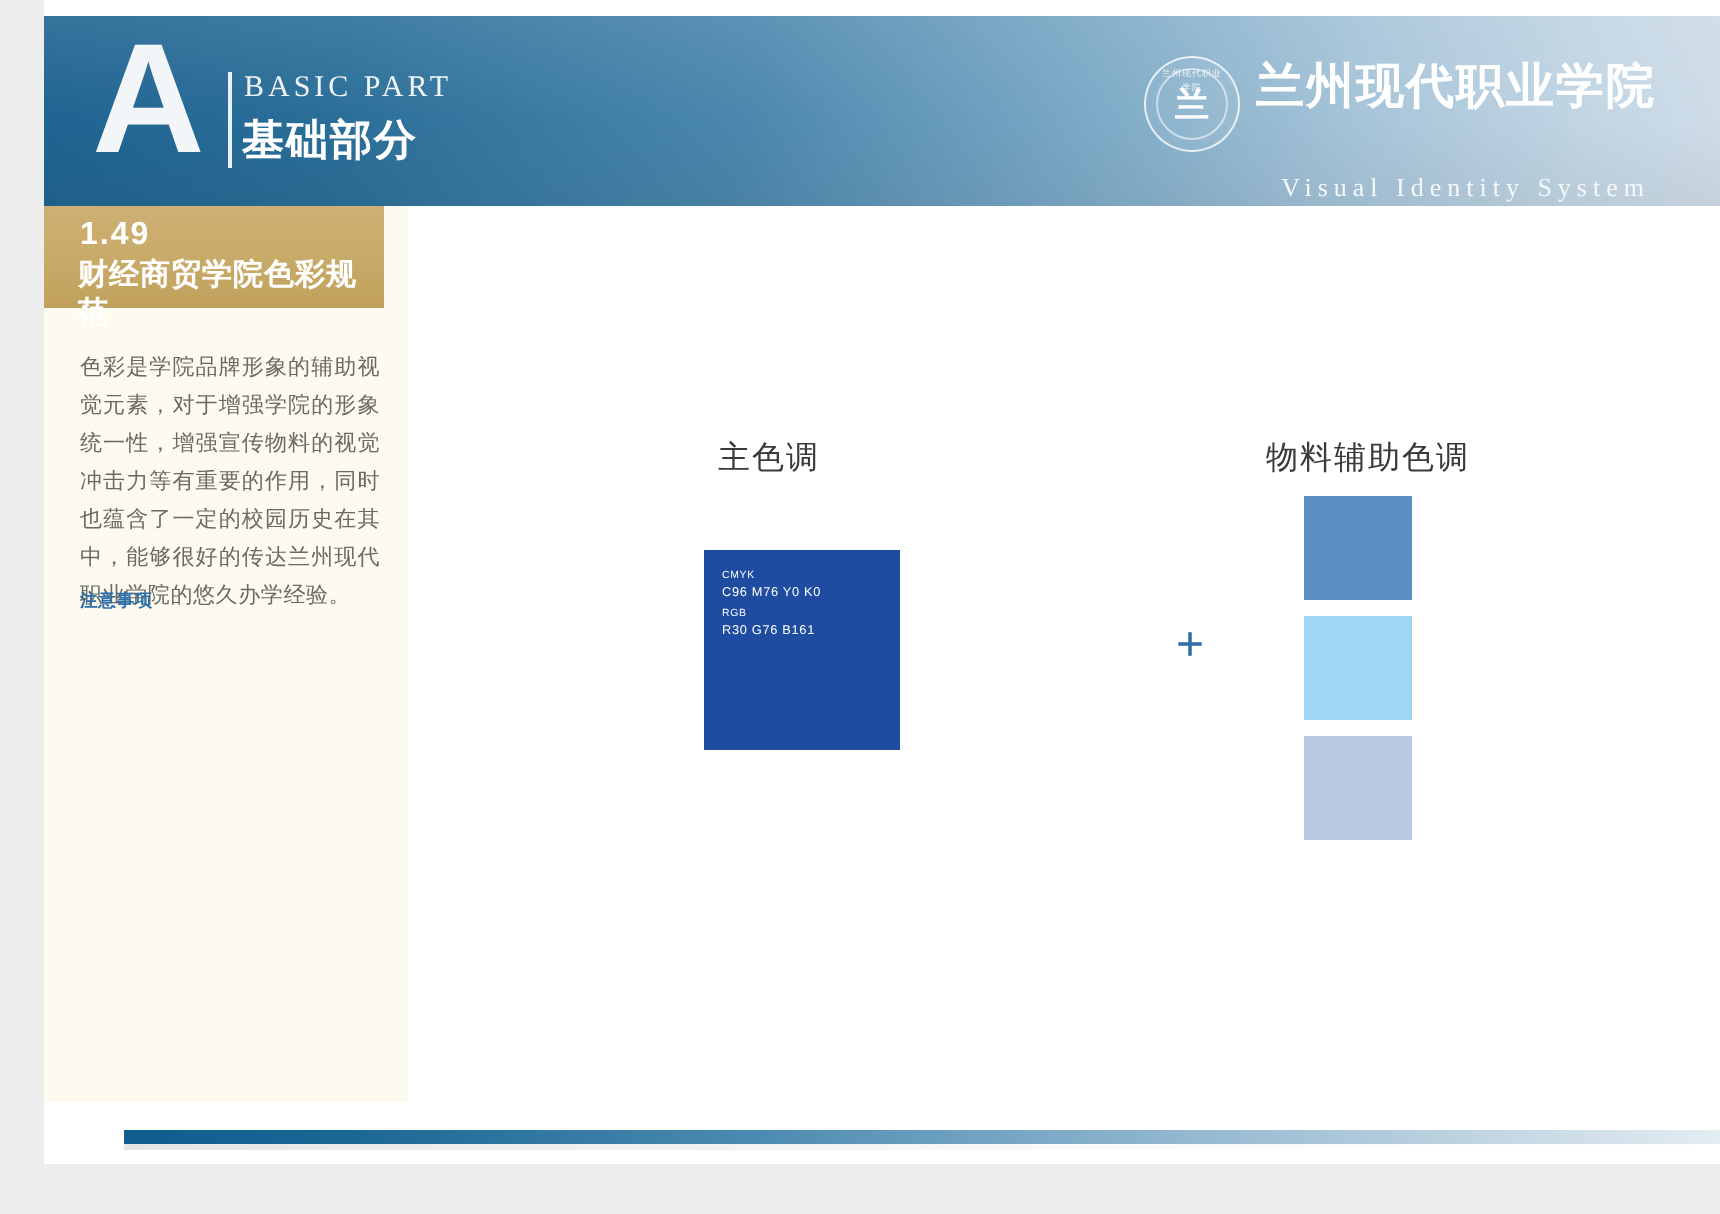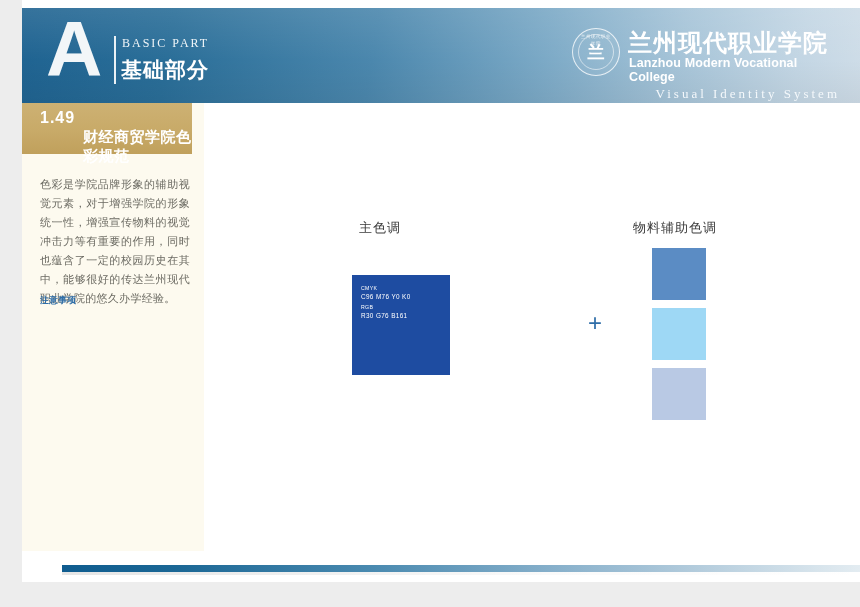--- a/index.html
+++ b/index.html
@@ -66,21 +66,21 @@
     top: 28px;
     width: 2px;
     height: 48px;
     background: #eaf1f5;
   }
   .basic-en {
     position: absolute;
     left: 100px;
     top: 28px;
     font-family: "Liberation Serif", serif;
-    font-size: 12px;
+    font-size: 15px;
     letter-spacing: 2px;
     color: #f0f5f8;
   }
   .basic-cn {
     position: absolute;
     left: 99px;
     top: 48px;
     font-size: 21px;
     font-weight: bold;
     color: #ffffff;
@@ -145,21 +145,21 @@
     position: absolute;
     left: 57px;
     top: 28px;
     font-size: 12.5px;
     font-weight: bold;
     color: #ffffff;
     letter-spacing: 0.1px;
   }
   .vis-sys {
     position: absolute;
-    right: 20px;
+    right: 35px;
     top: 78px;
     font-family: "Liberation Serif", serif;
     font-size: 13px;
     letter-spacing: 3px;
     color: #f4f8fb;
   }
 
   
   #sidebar {
     position: absolute;
@@ -187,21 +187,20 @@
     letter-spacing: 1px;
   }
   .title-cn {
     position: absolute;
     left: 17px;
     top: 25px;
     font-size: 15px;
     font-weight: bold;
     color: #ffffff;
     letter-spacing: 0.5px;
-    margin-left: 44px;
   }
 
   .side-body {
     position: absolute;
     left: 18px;
     width: 150px;
     font-size: 11px;
     line-height: 19px;
     color: #6b6a62;
     letter-spacing: 0.3px;
@@ -215,21 +214,21 @@
     font-size: 8.8px;
     font-weight: bold;
     color: #2f6ea8;
     letter-spacing: 0.3px;
   }
   #side-para-2 { top: 308px; }
 
   
   .col-label {
     position: absolute;
-    font-size: 13px;
+    font-size: 16px;
     color: #3a3a3a;
     letter-spacing: 1px;
   }
   #label-main  { left: 337px; top: 219px; }
   #label-aux   { left: 611px; top: 219px; }
 
   #main-swatch {
     position: absolute;
     left: 330px;
     top: 275px;
@@ -318,21 +317,20 @@
     <div class="basic-en">BASIC  PART</div>
     <div class="basic-cn">基础部分</div>
 
     <div id="logo-block">
       <div id="seal">
         <div id="seal-inner"></div>
         <div id="seal-arc">兰州现代职业学院</div>
         <div id="seal-glyph">兰</div>
       </div>
       <div class="college-cn">兰州现代职业学院</div>
-      <div class="college-en">Lanzhou Modern Vocational College</div>
     </div>
 
     <div class="vis-sys">Visual  Identity  System</div>
   </div>
 
   <div id="sidebar"></div>
 
   <div id="title-box">
     <div class="title-num">1.49</div>
     <div class="title-cn">财经商贸学院色彩规范</div>

